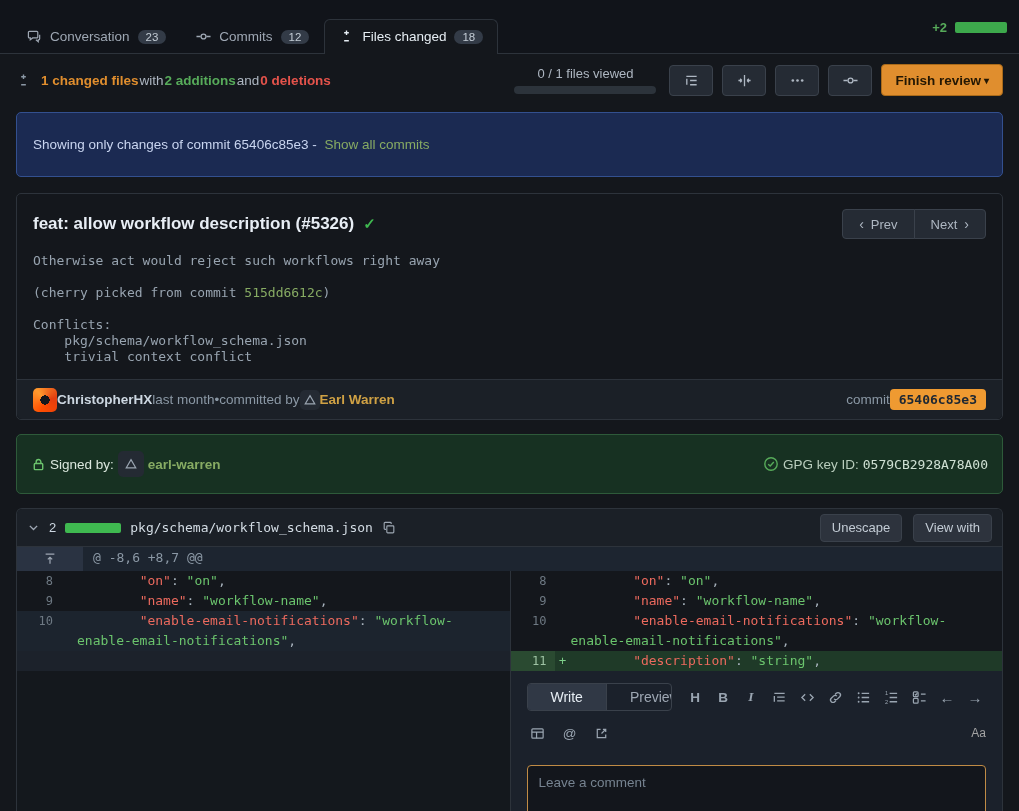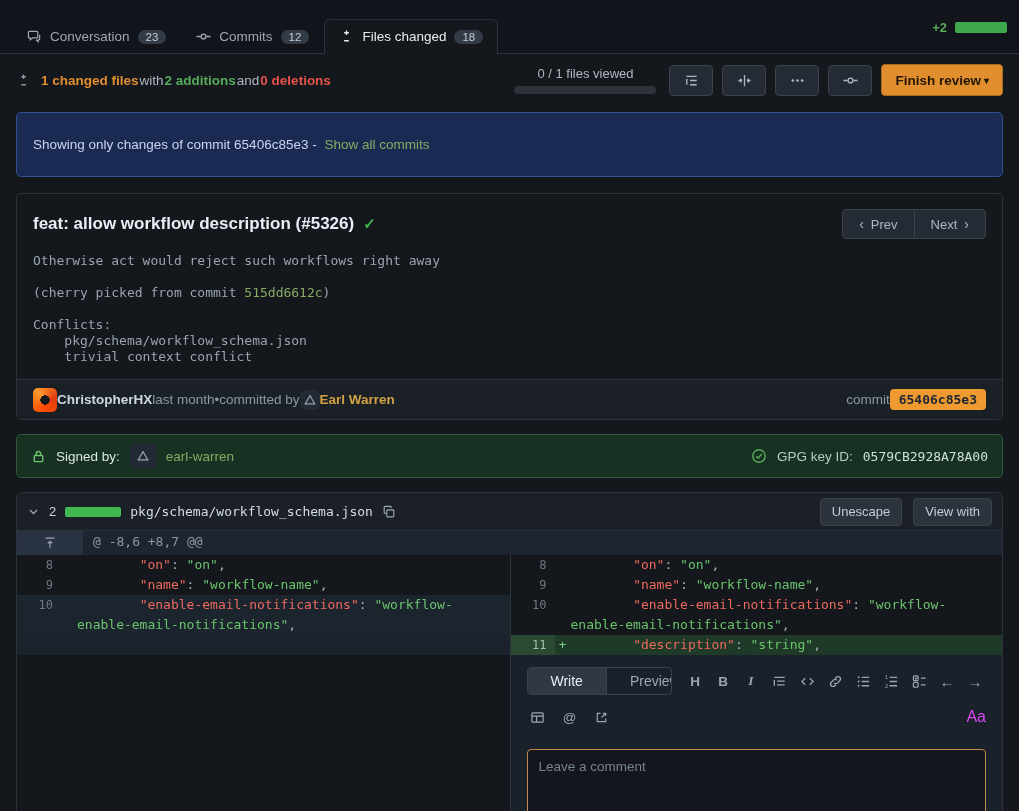--- a/index.html
+++ b/index.html
@@ -81,25 +81,25 @@
     conic-gradient(from 200deg,#ff4d00,#ff9a2e,#e33d0f,#ff4d00)}
   .avatar-tri{width:26px;height:26px;border-radius:5px;background:#242a33;color:#9aa5b1;
     display:flex;align-items:center;justify-content:center;flex:none}
   .avatar-tri.small{width:20px;height:20px}
   .author{color:#cdd7e1;font-weight:700}
   .committer{color:var(--gold);font-weight:600}
   .sha-badge{background:#ef9a31;color:#1d2733;font-weight:700;font-size:13px;
     padding:3px 9px;border-radius:4px}
 
   
-  .signed-bar{margin:0 16px 14px;height:44px;background:#173122;border:1px solid #2e5a3a;
-    border-radius:5px;display:flex;align-items:center;gap:10px;padding:0 14px}
+  .signed-bar{margin:0 16px 14px;height:60px;background:#173122;border:1px solid #2e5a3a;
+    border-radius:5px;display:flex;align-items:center;gap:4px;padding:0 14px}
   .signed-bar .lock{color:#6bc46d}
   .signed-label{color:#dbe7de}
-  .signer{color:var(--link);font-weight:400}
+  .signer{color:var(--link);font-weight:700}
   .signed-bar .shield{color:#57ab5a}
   .gpg-label{color:#b9cdbd}
   .gpg-key{color:#cfe0d3;font-size:13px}
 
   
   .file-box{margin:0 16px;border:1px solid var(--border);border-bottom:none;
     border-radius:6px 6px 0 0;overflow:hidden;display:flex;flex-direction:column;background:var(--bg)}
   .file-head{display:flex;align-items:center;gap:9px;height:38px;padding:0 10px;
     background:var(--bg-raise);border-bottom:1px solid var(--border)}
   .file-head .ticon{color:#9ea7b3}
@@ -140,21 +140,21 @@
   .seg-btn.active{background:#303845;color:#e6edf3}
   .seg-btn + .seg-btn{border-left:1px solid var(--border-btn)}
   .ed-icons{display:flex;align-items:center;gap:6px;margin-left:12px;color:#9aa5b1}
   .ed-ic{width:22px;height:20px;display:flex;align-items:center;justify-content:center;font-size:13.5px}
   .g-heading{font-weight:700}
   .g-bold{font-weight:800}
   .g-italic{font-style:italic;font-family:"Liberation Serif",serif;font-weight:600}
   .g-arrow-left,.g-arrow-right{font-size:15px}
   .ed-row2{display:flex;align-items:center;margin-top:12px}
   .ed-row2 .ed-icons{margin-left:0;gap:10px}
-  .aa{margin-left:auto;color:#d946ef;font-size:16px}
+  .aa{margin-left:auto;color:#a3a3a3;font-size:12px}
   .comment-input{margin-top:22px;height:150px;background:#13161c;border:1.5px solid #c08b45;
     border-radius:4px;color:#cdd7e1;padding:9px 11px;font-size:13.5px;
     font-family:"Liberation Sans",sans-serif;resize:none;outline:none}
   .comment-input::placeholder{color:#768390}
 </style>
 </head>
 <body>
 
 <div class="topnav">
   <div class="tab">

